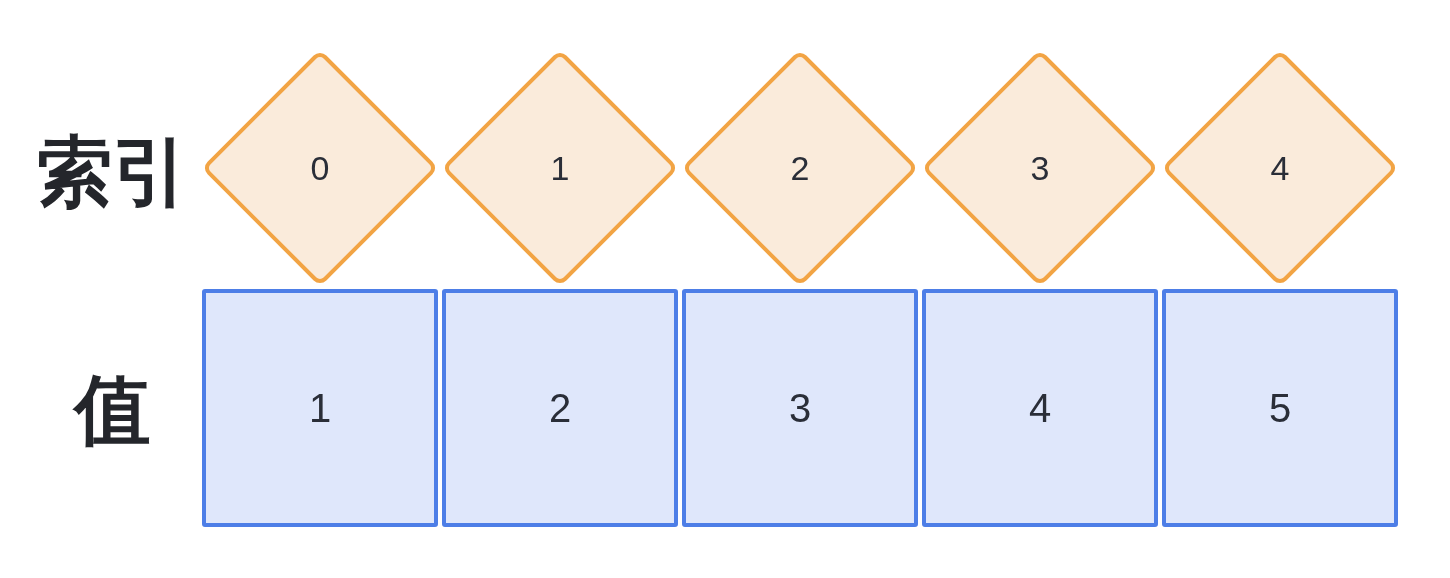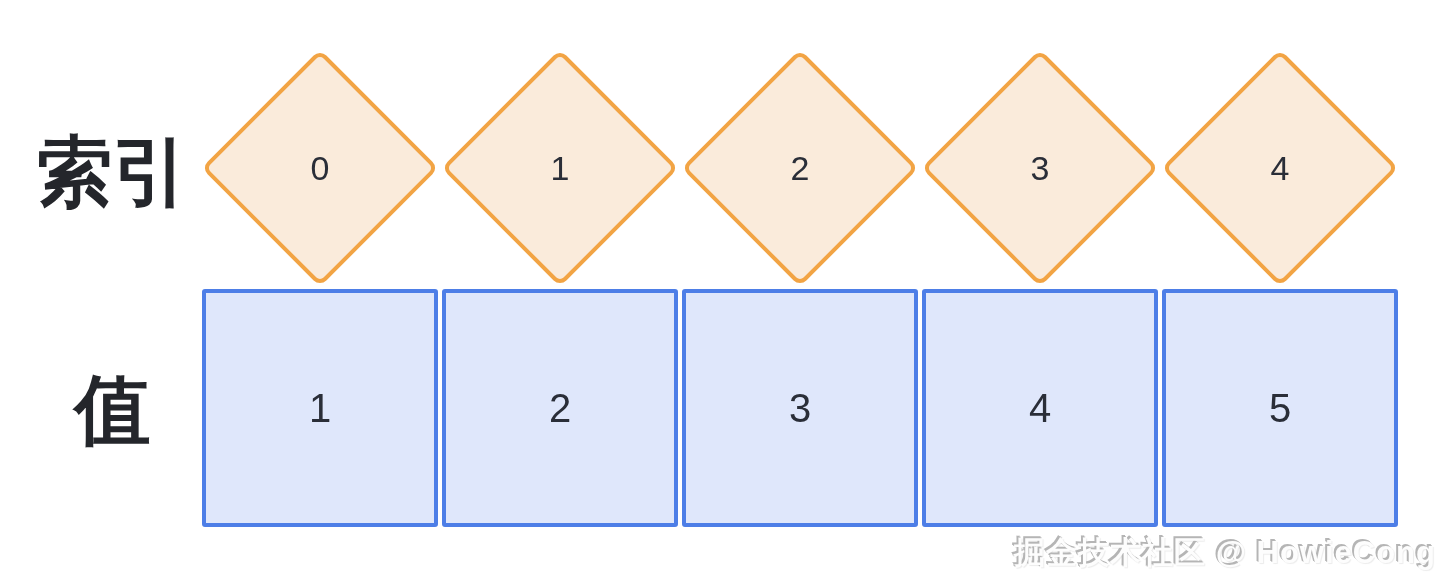--- a/index.html
+++ b/index.html
@@ -134,15 +134,14 @@
 
   <div class="col" style="--i:4">
     <div class="diamond">
       <span class="dnum">4</span>
     </div>
     <div class="cell">
       <span class="cnum">5</span>
     </div>
   </div>
 
-  <div class="watermark">掘金技术社区 @ HowieCong</div>
 
 </div>
 
 </body></html>

